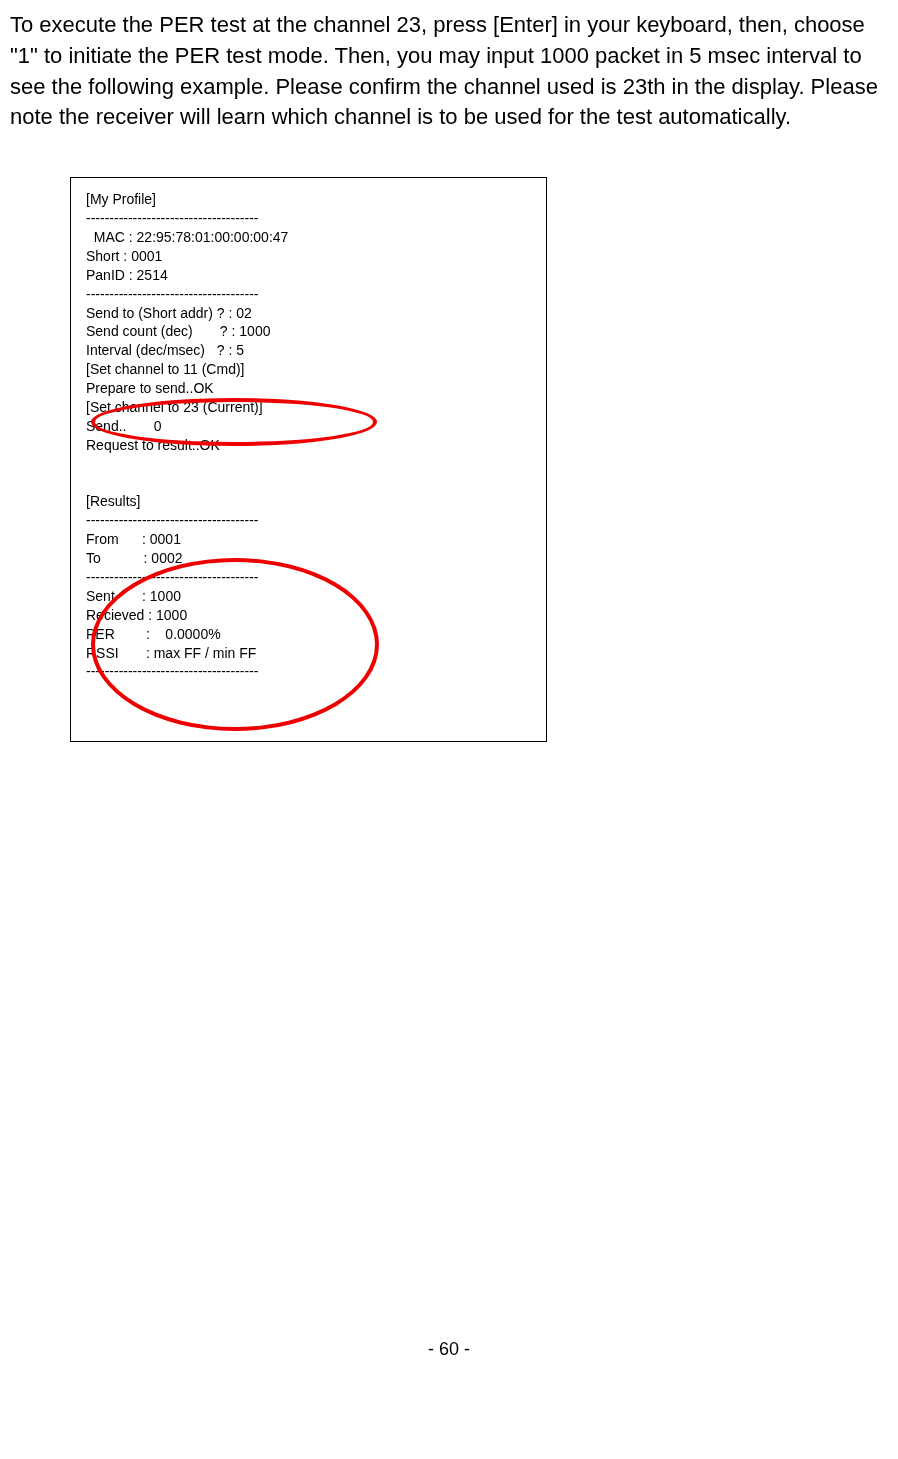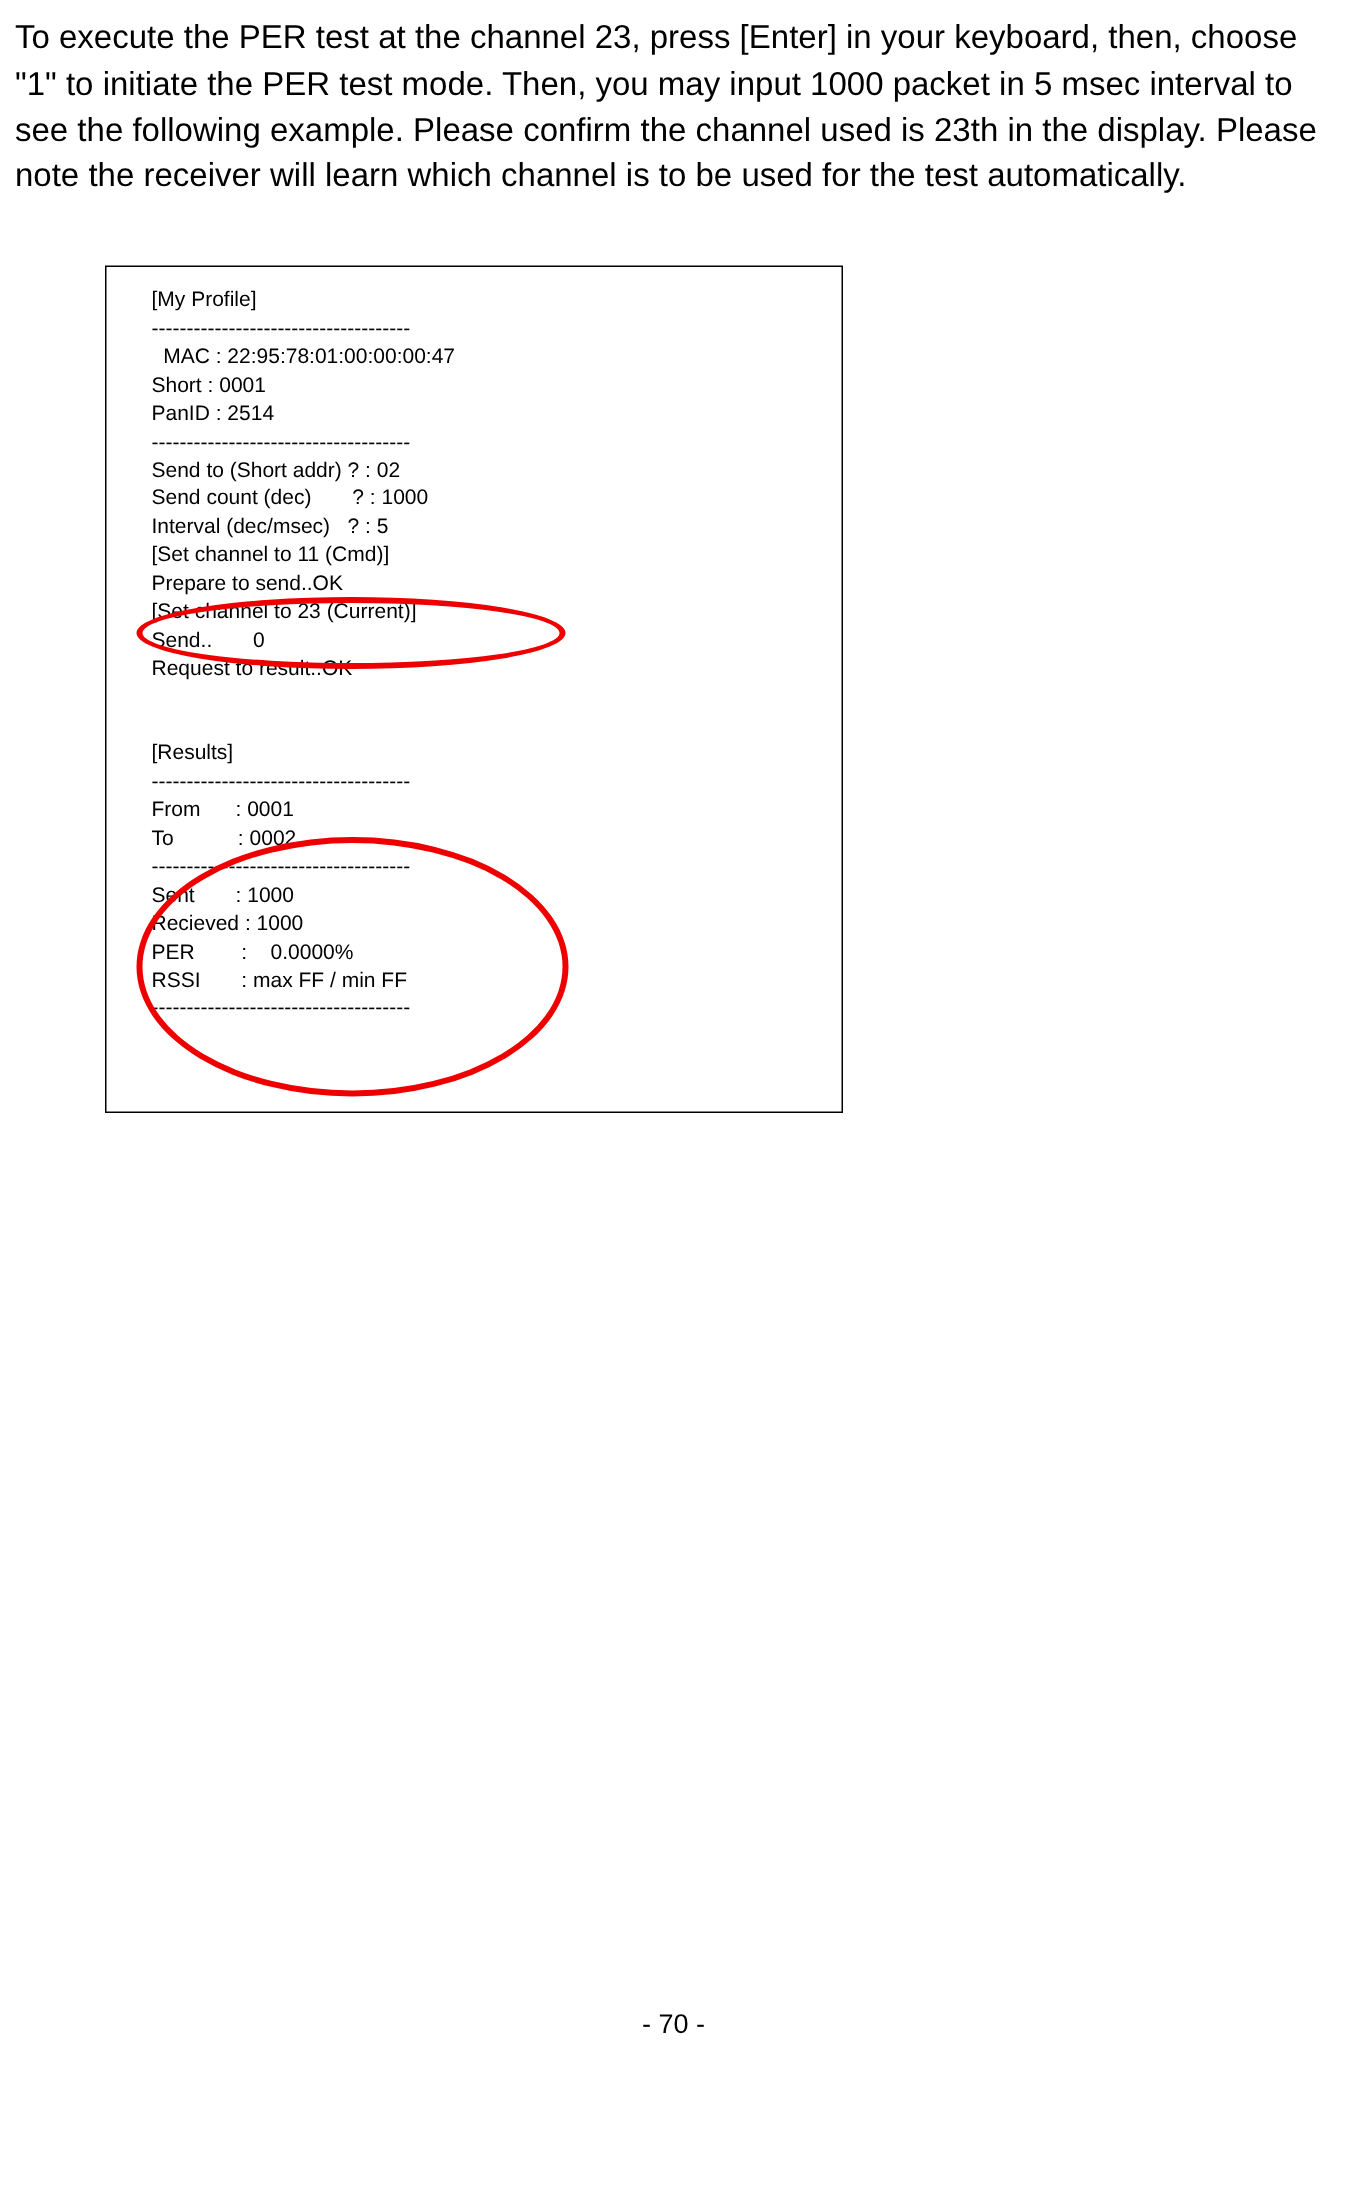--- a/index.html
+++ b/index.html
@@ -10,21 +10,21 @@
       font-size: 22px;
       line-height: 1.4;
     }
     .intro-text {
       margin-bottom: 44px;
     }
     .terminal-box {
       border: 1px solid #000;
       width: 430px;
       margin-left: 60px;
-      padding: 12px 30px 60px 30px;
+      padding: 12px 30px 60px 15px;
       font-family: Verdana, Geneva, sans-serif;
       font-size: 14px;
       line-height: 1.35;
       position: relative;
     }
     .terminal-content {
       white-space: pre;
     }
     .highlight-channel {
       position: absolute;
@@ -81,13 +81,13 @@
 <span>-------------------------------------</span>
 <span>Sent       : 1000</span>
 <span>Recieved : 1000</span>
 <span>PER        :    0.0000%</span>
 <span>RSSI       : max FF / min FF</span>
 <span>-------------------------------------</span></div>
   <div class="highlight-channel"></div>
   <div class="highlight-results"></div>
 </div>
 
-<div class="page-number">- 70 -</div>
+<div class="page-number">- 60 -</div>
 
 </body></html>

